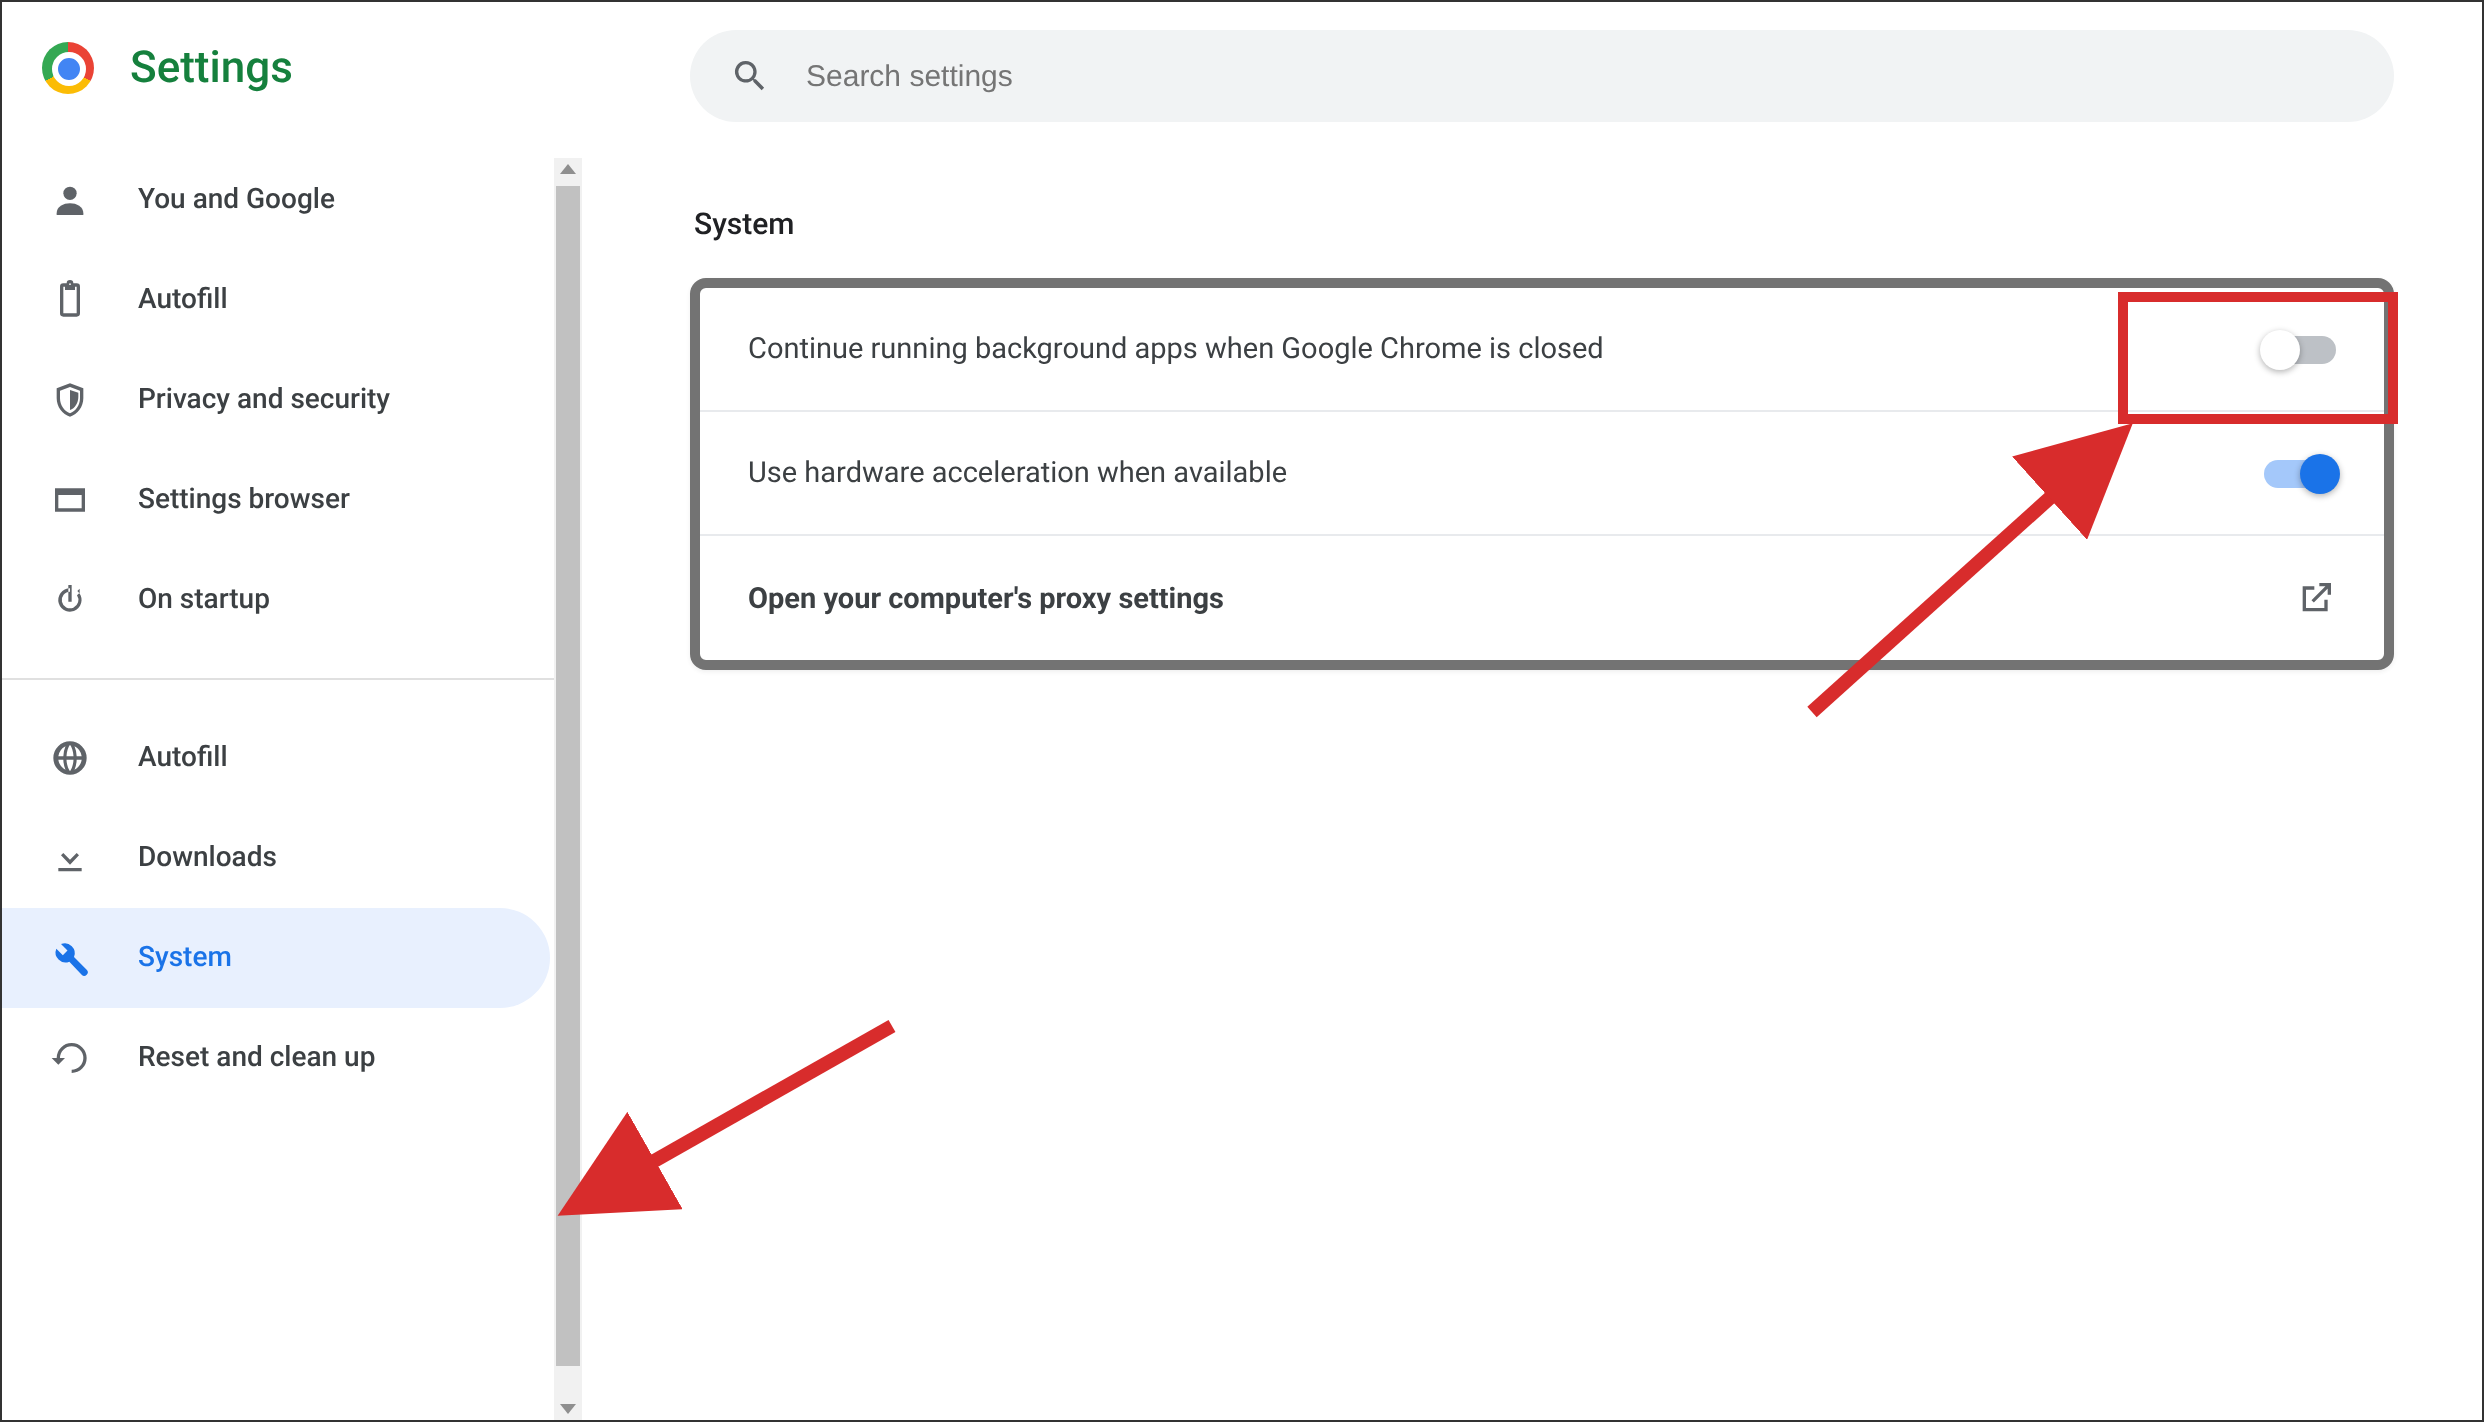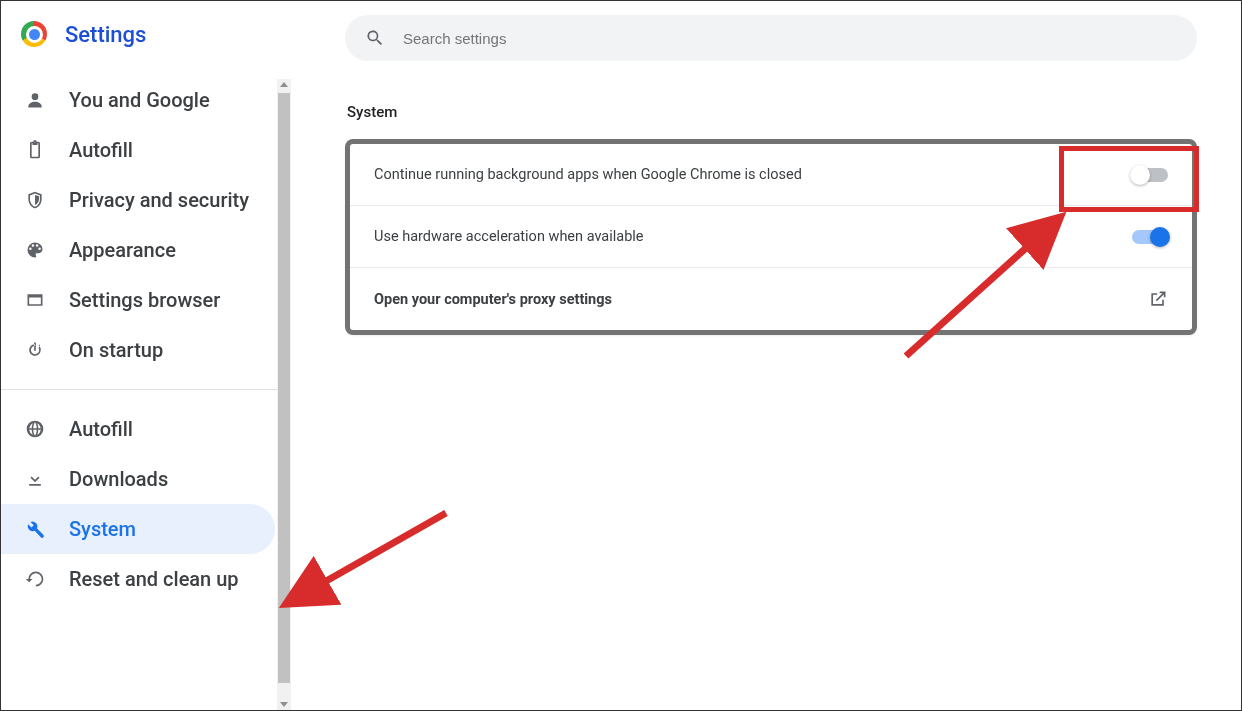--- a/index.html
+++ b/index.html
@@ -28,35 +28,35 @@
     .chrome-logo {
       width: 26px; height: 26px;
       border-radius: 50%;
       background: conic-gradient(#ea4335 0deg 120deg, #fbbc05 120deg 240deg, #34a853 240deg 360deg);
       position: relative;
       display:flex;align-items:center;justify-content:center;
     }
     .chrome-logo::after{
       content:"";width:11px;height:11px;border-radius:50%;background:#4285f4;border:3px solid #fff;
     }
-    .settings-title { font-size: 22px; font-weight: 500; color: #1d4ed8; }
+    .settings-title { font-size: 22px; font-weight: 500; color: #15803d; }
     .nav-section { padding: 8px 0; }
     .nav-divider { border-top: 1px solid #e0e0e0; margin: 6px 0; }
     .nav-item {
       display: flex;
       align-items: center;
       padding: 0 8px 0 24px;
       height: 50px;
       gap: 24px;
       cursor: pointer;
       border-radius: 0 25px 25px 0;
       margin-right: 16px;
     }
     .nav-item .icon { width: 20px; height: 20px; display:flex;align-items:center;justify-content:center; color:#5f6368; }
-    .nav-item .label { font-size: 20px; color: #3c4043; font-weight: 500; }
+    .nav-item .label { font-size: 14px; color: #3c4043; font-weight: 500; }
     .nav-item.active { background: #e8f0fe; }
     .nav-item.active .icon, .nav-item.active .label { color: #1a73e8; }
     .scrollbar-track {
       position: absolute; right: 0; top: 78px; bottom: 0; width: 14px;
       background: #f1f1f1;
     }
     .scrollbar-track::before,
     .scrollbar-track::after{
       content:""; position:absolute; left:3px; width:0;height:0;
       border-left:4px solid transparent;border-right:4px solid transparent;
@@ -151,28 +151,20 @@
           </span>
         <span class="label">Autofill</span>
       </div>
       <div class="nav-item">
         <span class="icon">
             <svg width="20" height="20" viewBox="0 0 24 24" fill="currentColor">
               <path d="M12 2L4 5v6c0 5 3.4 9.7 8 11 4.6-1.3 8-6 8-11V5l-8-3zm0 2.2l6 2.3v4.5c0 4-2.6 7.8-6 9-3.4-1.2-6-5-6-9V6.5l6-2.3zM12 6v12c3-1 5-4.3 5-8V7.6L12 6z"></path>
             </svg>
           </span>
         <span class="label">Privacy and security</span>
-      </div>
-      <div class="nav-item">
-        <span class="icon">
-            <svg width="20" height="20" viewBox="0 0 24 24" fill="currentColor">
-              <path d="M12 3a9 9 0 000 18c1 0 1.5-.8 1.5-1.5 0-.4-.2-.8-.4-1-.3-.3-.4-.7-.4-1 0-.8.7-1.5 1.5-1.5H16a5 5 0 005-5c0-4.4-4-8-9-8zM6.5 12A1.5 1.5 0 118 10.5 1.5 1.5 0 016.5 12zm3-4A1.5 1.5 0 1111 6.5 1.5 1.5 0 019.5 8zm5 0A1.5 1.5 0 1116 6.5 1.5 1.5 0 0114.5 8zm3 4A1.5 1.5 0 1119 10.5 1.5 1.5 0 0117.5 12z"></path>
-            </svg>
-          </span>
-        <span class="label">Appearance</span>
       </div>
       <div class="nav-item">
         <span class="icon">
             <svg width="20" height="20" viewBox="0 0 24 24" fill="currentColor">
               <path d="M3 5h18v14H3V5zm2 4v8h14V9H5zm0-2h14V7H5z"></path>
             </svg>
           </span>
         <span class="label">Settings browser</span>
       </div>
       <div class="nav-item">

